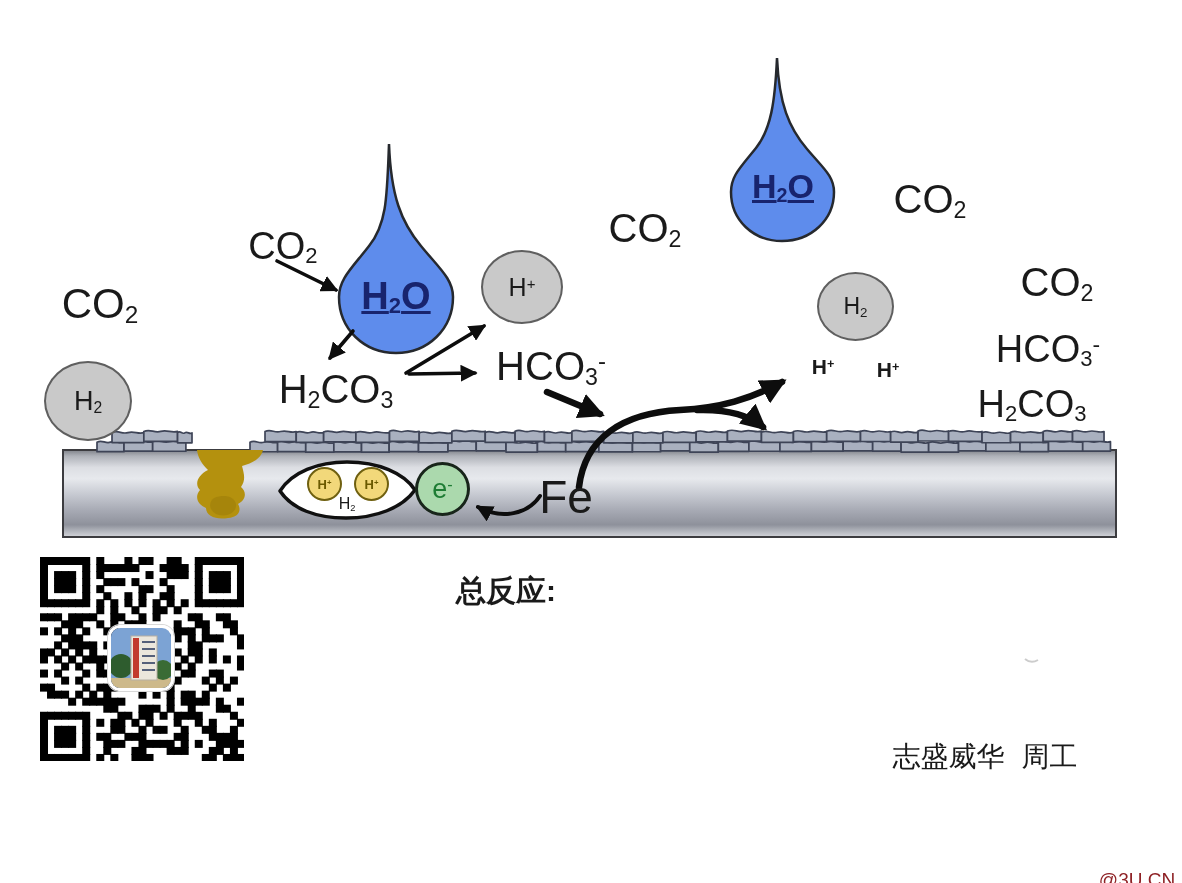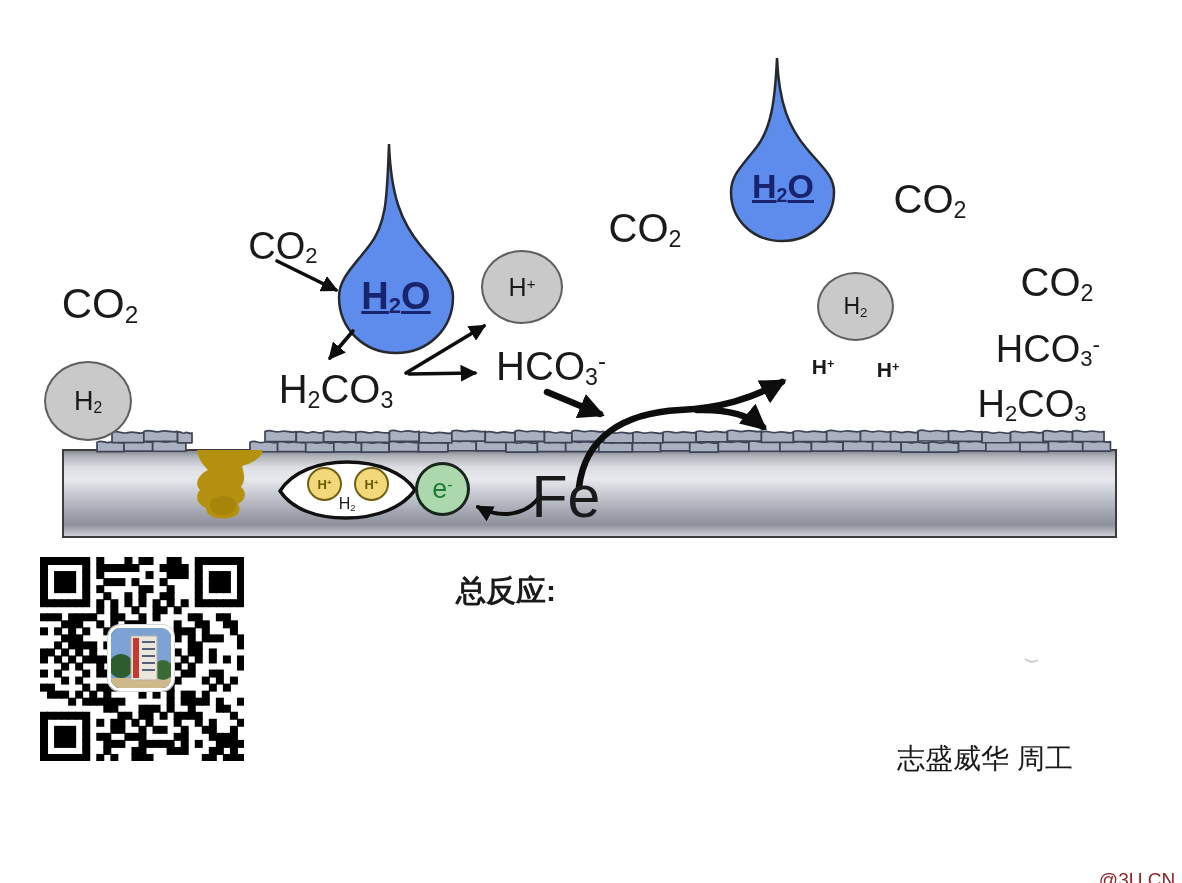--- a/index.html
+++ b/index.html
@@ -28,21 +28,21 @@
     position:absolute; border-radius:50%; display:flex; align-items:center; justify-content:center;
     background:var(--bubble-fill); border:2px solid var(--bubble-stroke); box-sizing:border-box;
     line-height:1;
   }
   .bubble sub{ font-size:.58em; line-height:0; position:relative; bottom:-.2em; }
   .bubble sup{ font-size:.6em; line-height:0; position:relative; top:-.45em; }
   .proton{ background:var(--proton-fill); border:2px solid var(--proton-stroke); color:var(--proton-text); font-weight:bold; }
   .electron{ background:var(--electron-fill); border:3px solid #18251a; color:var(--electron-text); }
 
   .cjk-title{ font-weight:bold; font-family:"Liberation Sans","DejaVu Sans",sans-serif; }
-  .signature{ font-family:Liberation Sans, sans-serif; }
+  .signature{ font-family:Liberation Mono, monospace; }
   .watermark{ font-weight:normal; color:var(--watermark-color);margin-top:23px; }
 
   .qr-wrap{ position:absolute; left:40px; top:557px; width:204px; height:204px; }
   .qr-logo{
     position:absolute; left:108px; top:625px; width:66px; height:66px; box-sizing:border-box;
     border:3px solid #fff; border-radius:12px; overflow:hidden; box-shadow:0 0 0 1px #d8d8d8;
   }
 </style>
 </head>
 <body>
@@ -587,20 +587,20 @@
   <div class="lbl" style="left:336px;top:389px;font-size:40px"><span>H</span><sub>2</sub><span>CO</span><sub>3</sub></div>
   <div class="lbl" style="left:551px;top:366px;font-size:40px"><span>HCO</span><sub>3</sub><sup>-</sup></div>
   <div class="lbl" style="left:645px;top:228px;font-size:40px"><span>CO</span><sub>2</sub></div>
   <div class="lbl navy" style="left:783px;top:186px;font-size:34px"><span>H</span><sub>2</sub><span>O</span></div>
   <div class="lbl" style="left:930px;top:199px;font-size:40px"><span>CO</span><sub>2</sub></div>
   <div class="lbl" style="left:1057px;top:282px;font-size:40px"><span>CO</span><sub>2</sub></div>
   <div class="lbl" style="left:1048px;top:349px;font-size:38px"><span>HCO</span><sub>3</sub><sup>-</sup></div>
   <div class="lbl" style="left:1032px;top:404px;font-size:38px"><span>H</span><sub>2</sub><span>CO</span><sub>3</sub></div>
   <div class="lbl" style="left:823px;top:366px;font-size:21px;font-weight:bold"><span>H</span><sup>+</sup></div>
   <div class="lbl" style="left:888px;top:369px;font-size:21px;font-weight:bold"><span>H</span><sup>+</sup></div>
-  <div class="lbl" style="left:566px;top:497px;font-size:59px"><span>Fe</span></div>
+  <div class="lbl" style="left:566px;top:497px;font-size:46px"><span>Fe</span></div>
   <div class="lbl" style="left:347px;top:504px;font-size:16px"><span>H</span><sub>2</sub></div>
 
   <div class="lbl cjk-title" style="left:506px;top:591px;font-size:30px">总反应:</div>
   <div class="lbl signature" style="left:985px;top:759px;font-size:28px">志盛威华 周工</div>
   <div class="lbl watermark" style="left:1137px;top:856px;font-size:19px">@3U.CN</div>
 
 </div>
 
 </body></html>

